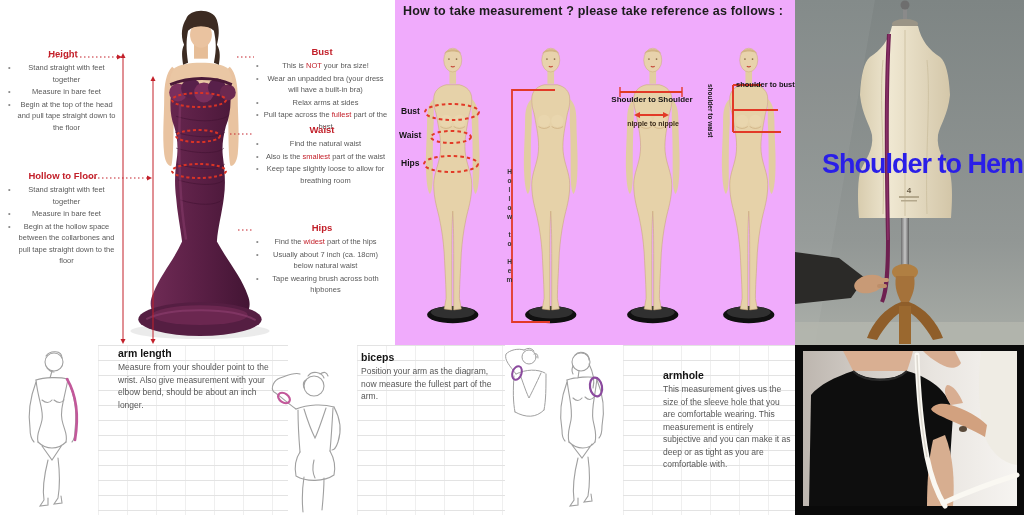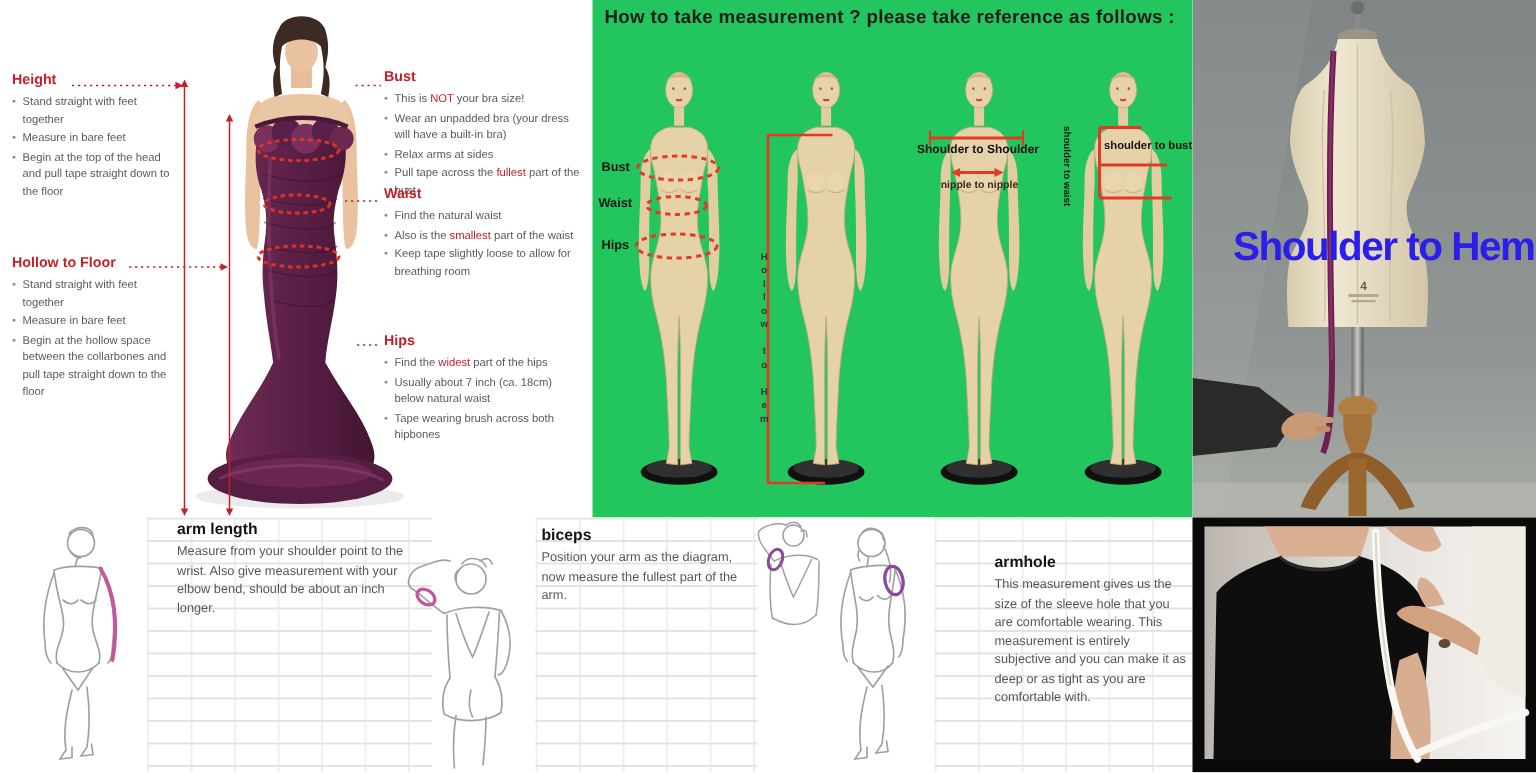--- a/index.html
+++ b/index.html
@@ -1,20 +1,20 @@
 <!DOCTYPE html>
 <html><head>
 <meta charset="utf-8">
 <style>
   html,body{margin:0;padding:0;background:#fff;}
   #root{position:relative;width:1024px;height:515px;overflow:hidden;background:#fff;
         font-family:"Liberation Sans",sans-serif;}
   .abs{position:absolute;}
   
-  .sec{position:absolute;}
+  .sec{position:absolute;text-align:center;}
   .sec h3{font-size:9.5px;font-weight:bold;color:#c3202a;margin:0 0 3px 0;}
   .sec ul{margin:0;padding:0;list-style:none;}
   .sec li{font-size:7.5px;color:#5a5a5a;line-height:11.5px;padding-left:7px;position:relative;margin-bottom:1px;}
   .sec li::before{content:"\2022";position:absolute;left:0;top:0;color:#8a8a8a;}
   .hl{color:#c3202a;font-weight:normal;}
   
   .mid-header{position:absolute;left:8px;top:4px;width:390px;margin:0;font-size:12.5px;
               font-weight:bold;color:#1c1c1c;letter-spacing:.2px;}
   .mid-label{position:absolute;font-weight:bold;color:#141414;white-space:nowrap;}
   .vert-upright{writing-mode:vertical-rl;text-orientation:upright;letter-spacing:2px;}
@@ -145,21 +145,21 @@
     <div class="sec" style="left:256px;top:222px;width:132px;">
       <h3>Hips</h3>
       <ul>
         <li><span>Find the </span><span class="hl">widest</span><span> part of the hips</span></li>
         <li>Usually about 7 inch (ca. 18cm) below natural waist</li>
         <li>Tape wearing brush across both hipbones</li>
       </ul>
     </div>
   </section>
 
-  <section class="abs" style="left:395px;top:0;width:400px;height:345px;background:#22c55e;">
+  <section class="abs" style="left:395px;top:0;width:400px;height:345px;background:#f0abfc;">
     <h2 class="mid-header">How to take measurement ?  please take reference as follows :</h2>
 
     <svg class="abs" style="left:0;top:30px;" width="400" height="315" viewBox="0 0 400 315">
       <defs>
         <g id="manny">
           <ellipse cx="45" cy="287" rx="27" ry="9" fill="#101010"></ellipse>
           <ellipse cx="45" cy="284.5" rx="23" ry="6.5" fill="#303030"></ellipse>
 
           <path d="M25,60 C20,64 18,72 18,82 C18,100 16,120 17,138 C17.5,150 19,158 21,160 C23,158 24,150 24,140 C24,120 24,100 25,85 Z" fill="#e2cda1"></path>
           <path d="M65,60 C70,64 72,72 72,82 C72,100 74,120 73,138 C72.5,150 71,158 69,160 C67,158 66,150 66,140 C66,120 66,100 65,85 Z" fill="#e2cda1"></path>
@@ -203,21 +203,21 @@
       </g>
     </svg>
 
     <div class="mid-label" style="left:6px;top:106px;font-size:8.5px;">Bust</div>
     <div class="mid-label" style="left:4px;top:130px;font-size:8.5px;">Waist</div>
     <div class="mid-label" style="left:6px;top:158px;font-size:8.5px;">Hips</div>
     <div class="mid-label vert-upright" style="left:111px;top:168px;height:120px;font-size:6.5px;color:#333;">Hollow to Hem</div>
     <div class="mid-label" style="left:207px;top:75px;width:100px;text-align:center;font-size:8px;margin-top:20px;">Shoulder to Shoulder</div>
     <div class="mid-label" style="left:228px;top:120px;width:60px;text-align:center;font-size:7px;color:#3a2a1a;">nipple to nipple</div>
     <div class="mid-label vert-rot" style="left:312px;top:84px;height:72px;font-size:6.5px;">shoulder to waist</div>
-    <div class="mid-label" style="left:341px;top:92px;font-size:7.5px;">shoulder to bust</div>
+    <div class="mid-label" style="left:341px;top:80px;font-size:7.5px;">shoulder to bust</div>
   </section>
 
   <section class="abs" style="left:795px;top:0;width:229px;height:345px;">
     <svg width="229" height="345" viewBox="0 0 229 345">
       <defs>
         <linearGradient id="bgGrad" x1="0" y1="0" x2="0" y2="1">
           <stop offset="0" stop-color="#7e8584"></stop>
             <stop offset="0.7" stop-color="#929795"></stop>
             <stop offset="1" stop-color="#a8aca6"></stop>
         </linearGradient>

